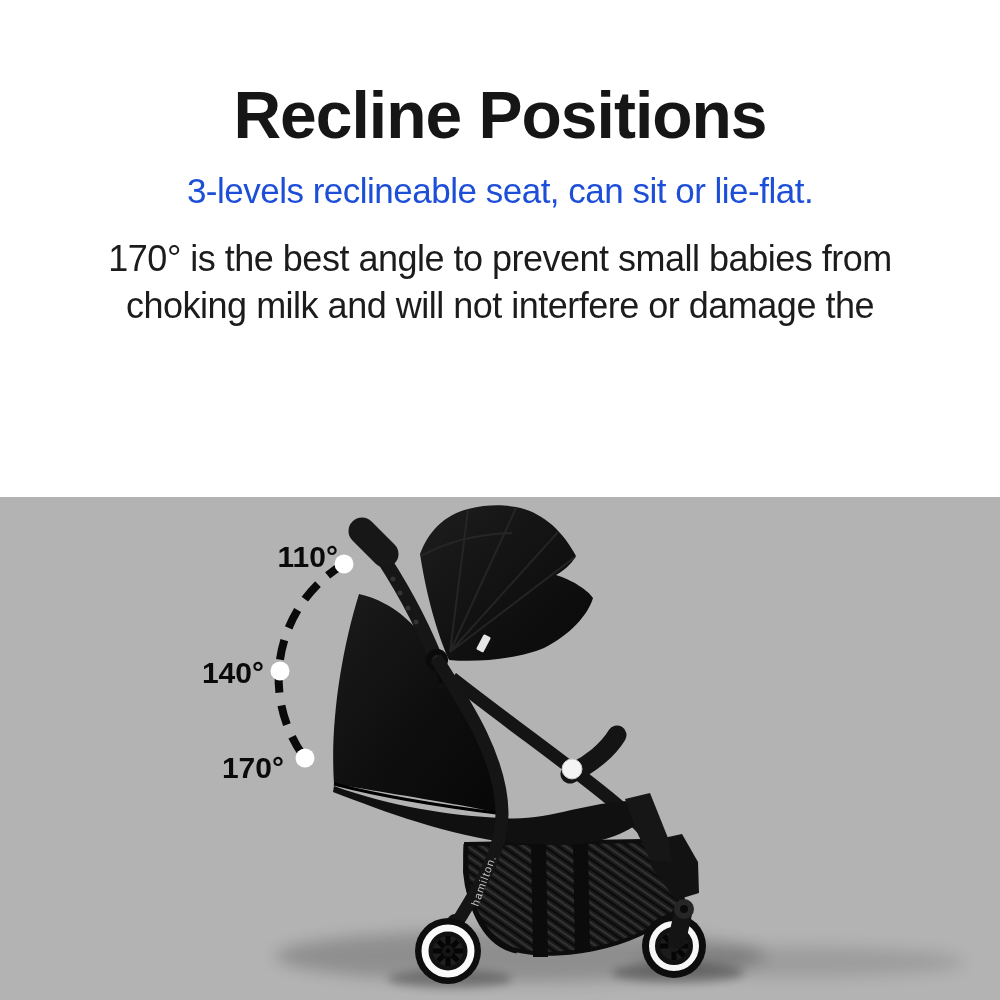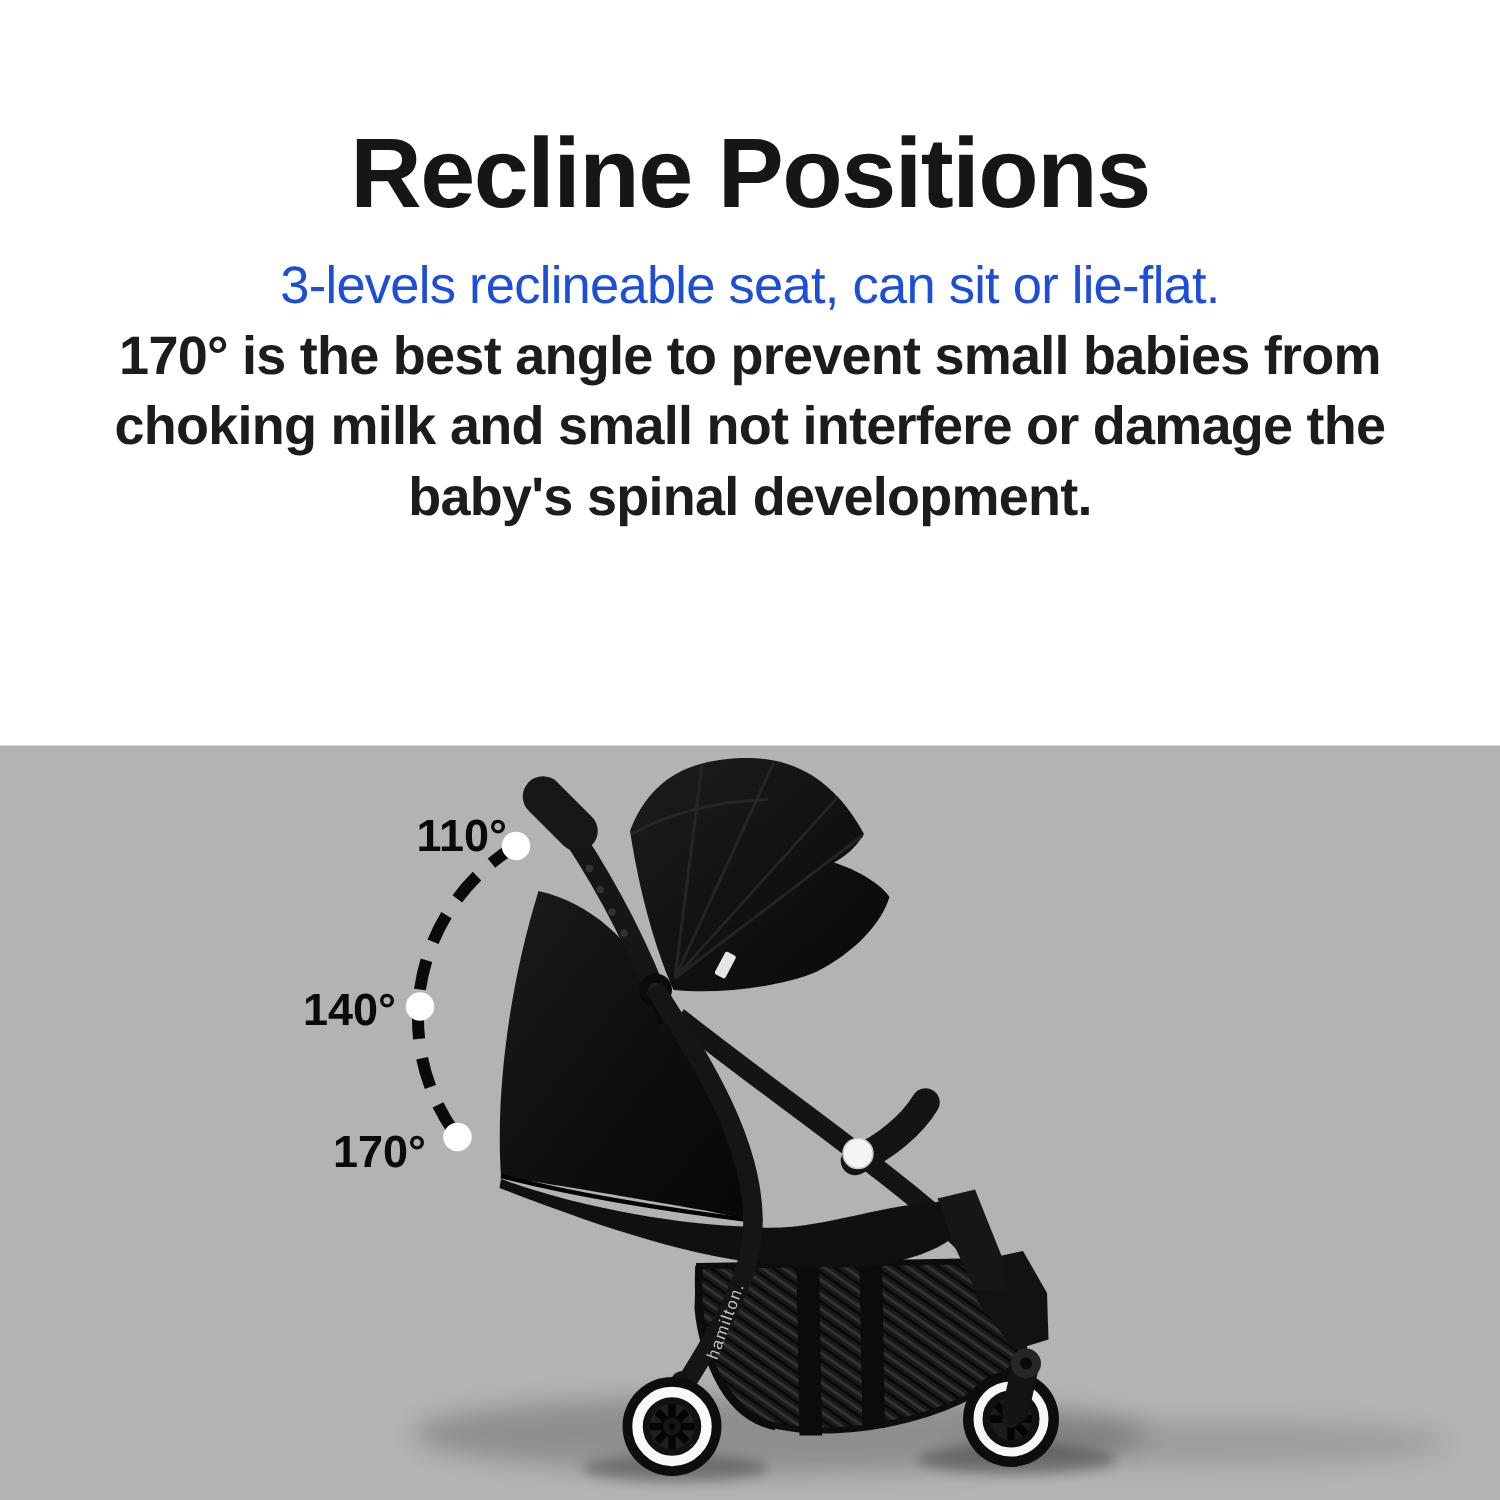--- a/index.html
+++ b/index.html
@@ -15,21 +15,21 @@
     letter-spacing:-1px;color:#161616;white-space:nowrap;
   }
   .subtitle{
     margin:21px 0 0 0;font-size:35px;line-height:44px;font-weight:400;
     letter-spacing:-0.5px;color:#1d4ed8;white-space:nowrap;
   }
   .question{
     margin:39px 0 0 0;font-size:40px;line-height:48px;font-weight:700;
     letter-spacing:-0.5px;color:#141414;white-space:nowrap;
   }
-  .answer{margin-top:0;font-size:36px;line-height:47px;font-weight:700;letter-spacing:-0.5px;color:#1c1c1c;text-align:center;}
+  .answer{margin-top:22px;font-size:36px;line-height:47px;font-weight:400;letter-spacing:-0.5px;color:#1c1c1c;text-align:center;}
   .answer div{white-space:nowrap;}
   .bottom{position:absolute;top:497px;left:0;width:1000px;height:503px;background:#b3b3b3;}
   .bottom svg{position:absolute;top:0;left:0;display:block;}
   .angle-label{
     font-family:"Liberation Sans","DejaVu Sans",sans-serif;
     font-weight:700;font-size:30px;fill:#0a0a0a;
   }
   .brand-text{
     font-family:"Liberation Sans","DejaVu Sans",sans-serif;
     font-size:11px;fill:#c4c4c4;letter-spacing:1px;
@@ -38,22 +38,21 @@
 </head>
 <body>
 
 <div class="canvas">
 
   <section class="top">
     <h1>Recline Positions</h1>
     <p class="subtitle">3-levels reclineable seat, can sit or lie-flat.</p>
     <div class="answer">
       <div>170° is the best angle to prevent small babies from</div>
-      <div>choking milk and small not interfere or damage the</div>
-      <div>baby's spinal development.</div>
+      <div>choking milk and will not interfere or damage the</div>
     </div>
   </section>
 
   <section class="bottom">
     <svg width="1000" height="503" viewBox="0 497 1000 503">
       <defs>
         <linearGradient id="seatGrad" x1="0" y1="0" x2="1" y2="1">
           <stop offset="0" stop-color="#1b1b1b"></stop>
           <stop offset="0.55" stop-color="#0e0e0e"></stop>
           <stop offset="1" stop-color="#070707"></stop>

